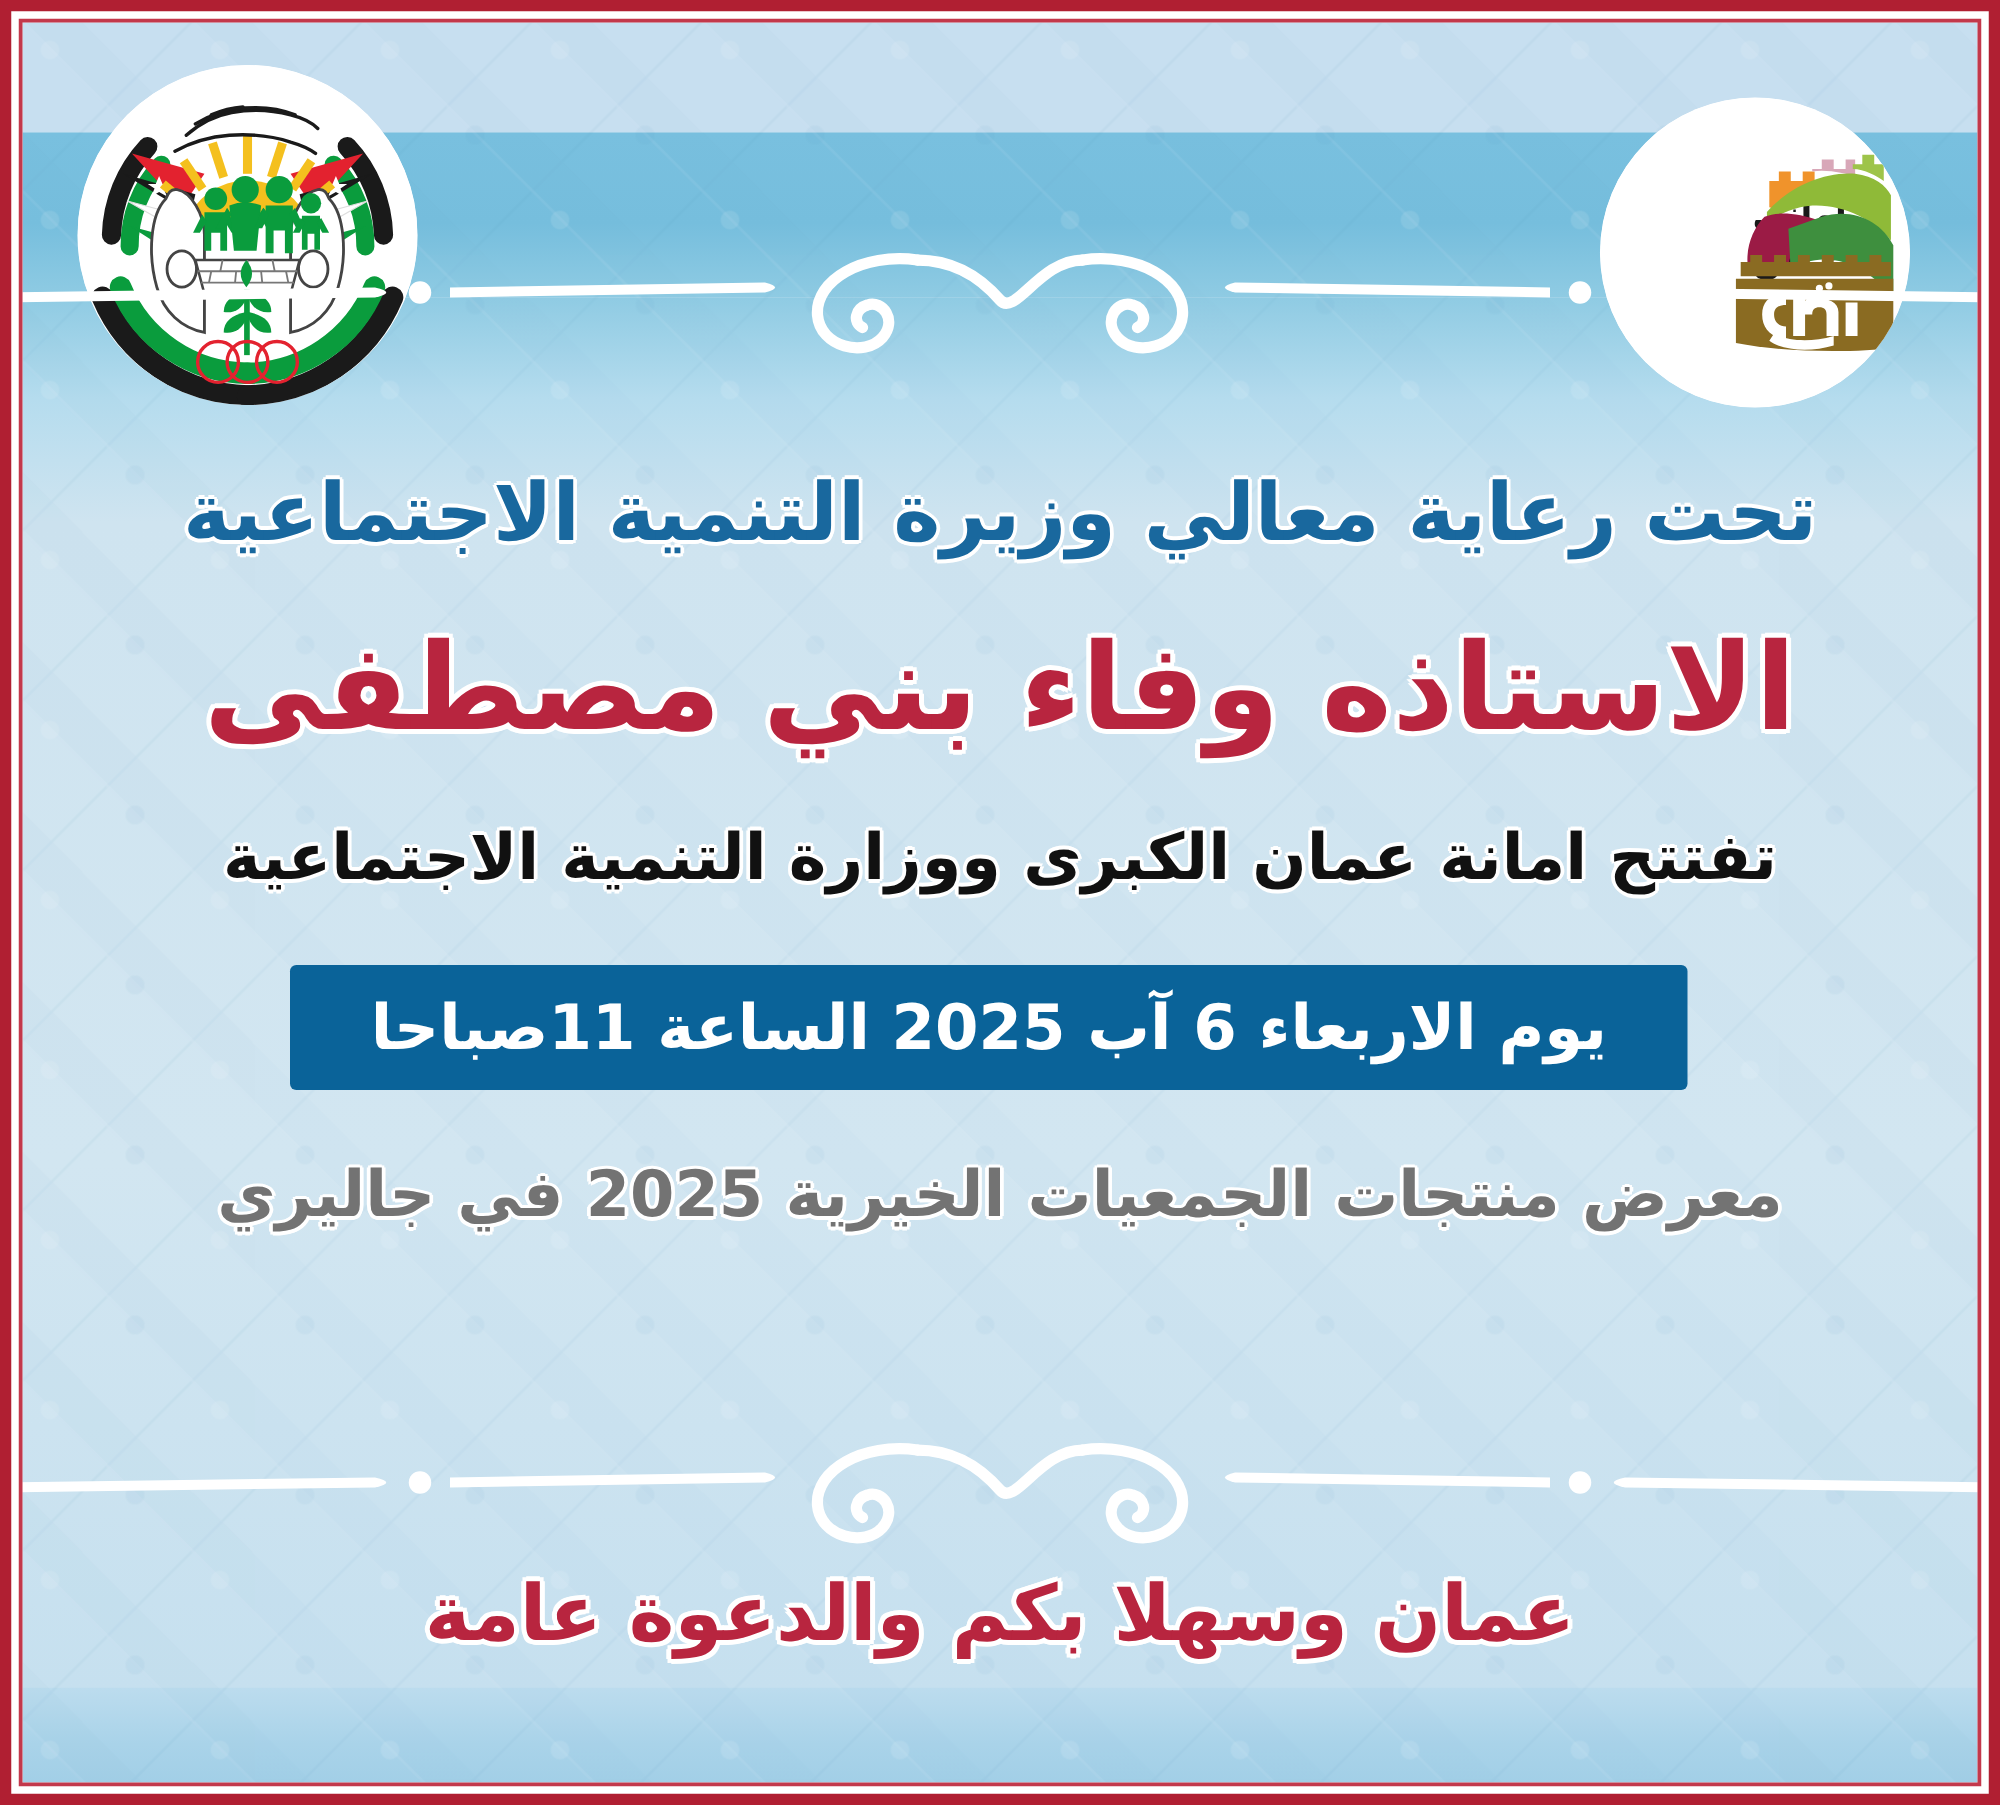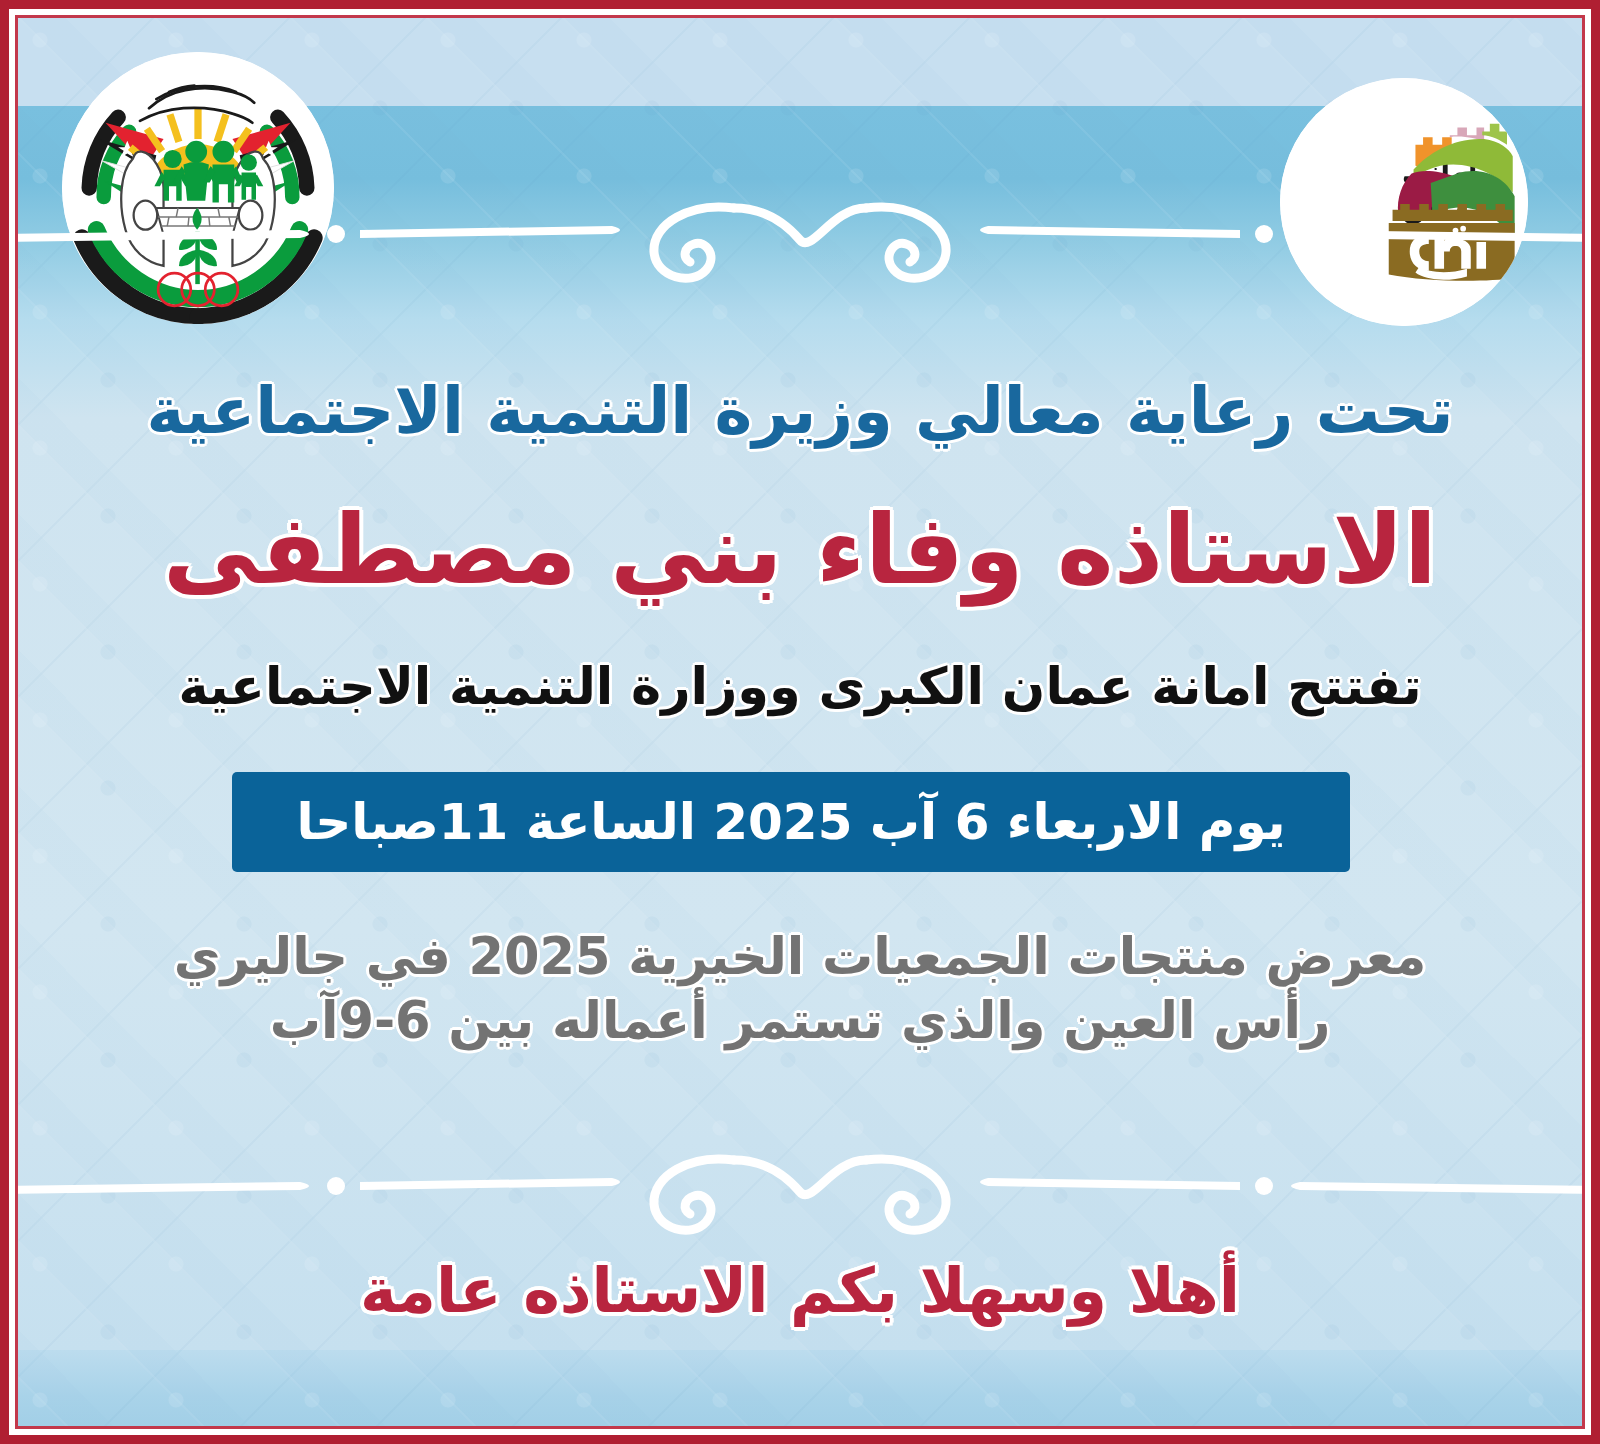--- a/index.html
+++ b/index.html
@@ -361,40 +361,39 @@
     <div class="txt line-org">تفتتح امانة عمان الكبرى ووزارة التنمية الاجتماعية</div>
 
     <div class="txt line-name">الاستاذه وفاء بني مصطفى</div>
 
     <div class="date-banner">
       <span>يوم الاربعاء 6 آب 2025 الساعة 11صباحا</span>
     </div>
 
     <div class="para">
       <div>معرض منتجات الجمعيات الخيرية 2025 في جاليري</div>
-      <div>رأس العين والذي تستمر أعماله بين 6-9آب</div>
     </div>
 
     <div class="divider bottom">
       <svg viewBox="0 0 1600 106" width="1600" height="106" preserveAspectRatio="none" aria-hidden="true">
         <g fill="#ffffff">
           <path d="M0 48 L300 44 Q318 48 300 52 L0 56 Z"></path>
           <circle cx="336" cy="48" r="9"></circle>
           <path d="M360 44 L612 40 Q628 44 612 48 L360 52 Z"></path>
           <path d="M1600 48 L1300 44 Q1282 48 1300 52 L1600 56 Z"></path>
           <circle cx="1264" cy="48" r="9"></circle>
           <path d="M1240 44 L988 40 Q972 44 988 48 L1240 52 Z"></path>
         </g>
         <g fill="none" stroke="#ffffff" stroke-width="9" stroke-linecap="round">
           <path d="M734 22 C690 16 652 38 654 66 C656 92 692 100 706 84 C718 70 706 54 694 58 C684 61 682 72 690 76"></path>
           <path d="M866 22 C910 16 948 38 946 66 C944 92 908 100 894 84 C882 70 894 54 906 58 C916 61 918 72 910 76"></path>
           <path d="M734 22 C768 22 788 40 800 54 C812 68 832 22 866 22"></path>
         </g>
       </svg>
     </div>
 
-    <div class="txt line-welcome">أهلا وسهلا بكم الاستاذه عامة</div>
+    <div class="txt line-welcome">عمان وسهلا بكم والدعوة عامة</div>
 
   </div>
 
   <div class="border-inner"></div>
   <div class="border-outer"></div>
 </div>
 
 </body></html>

